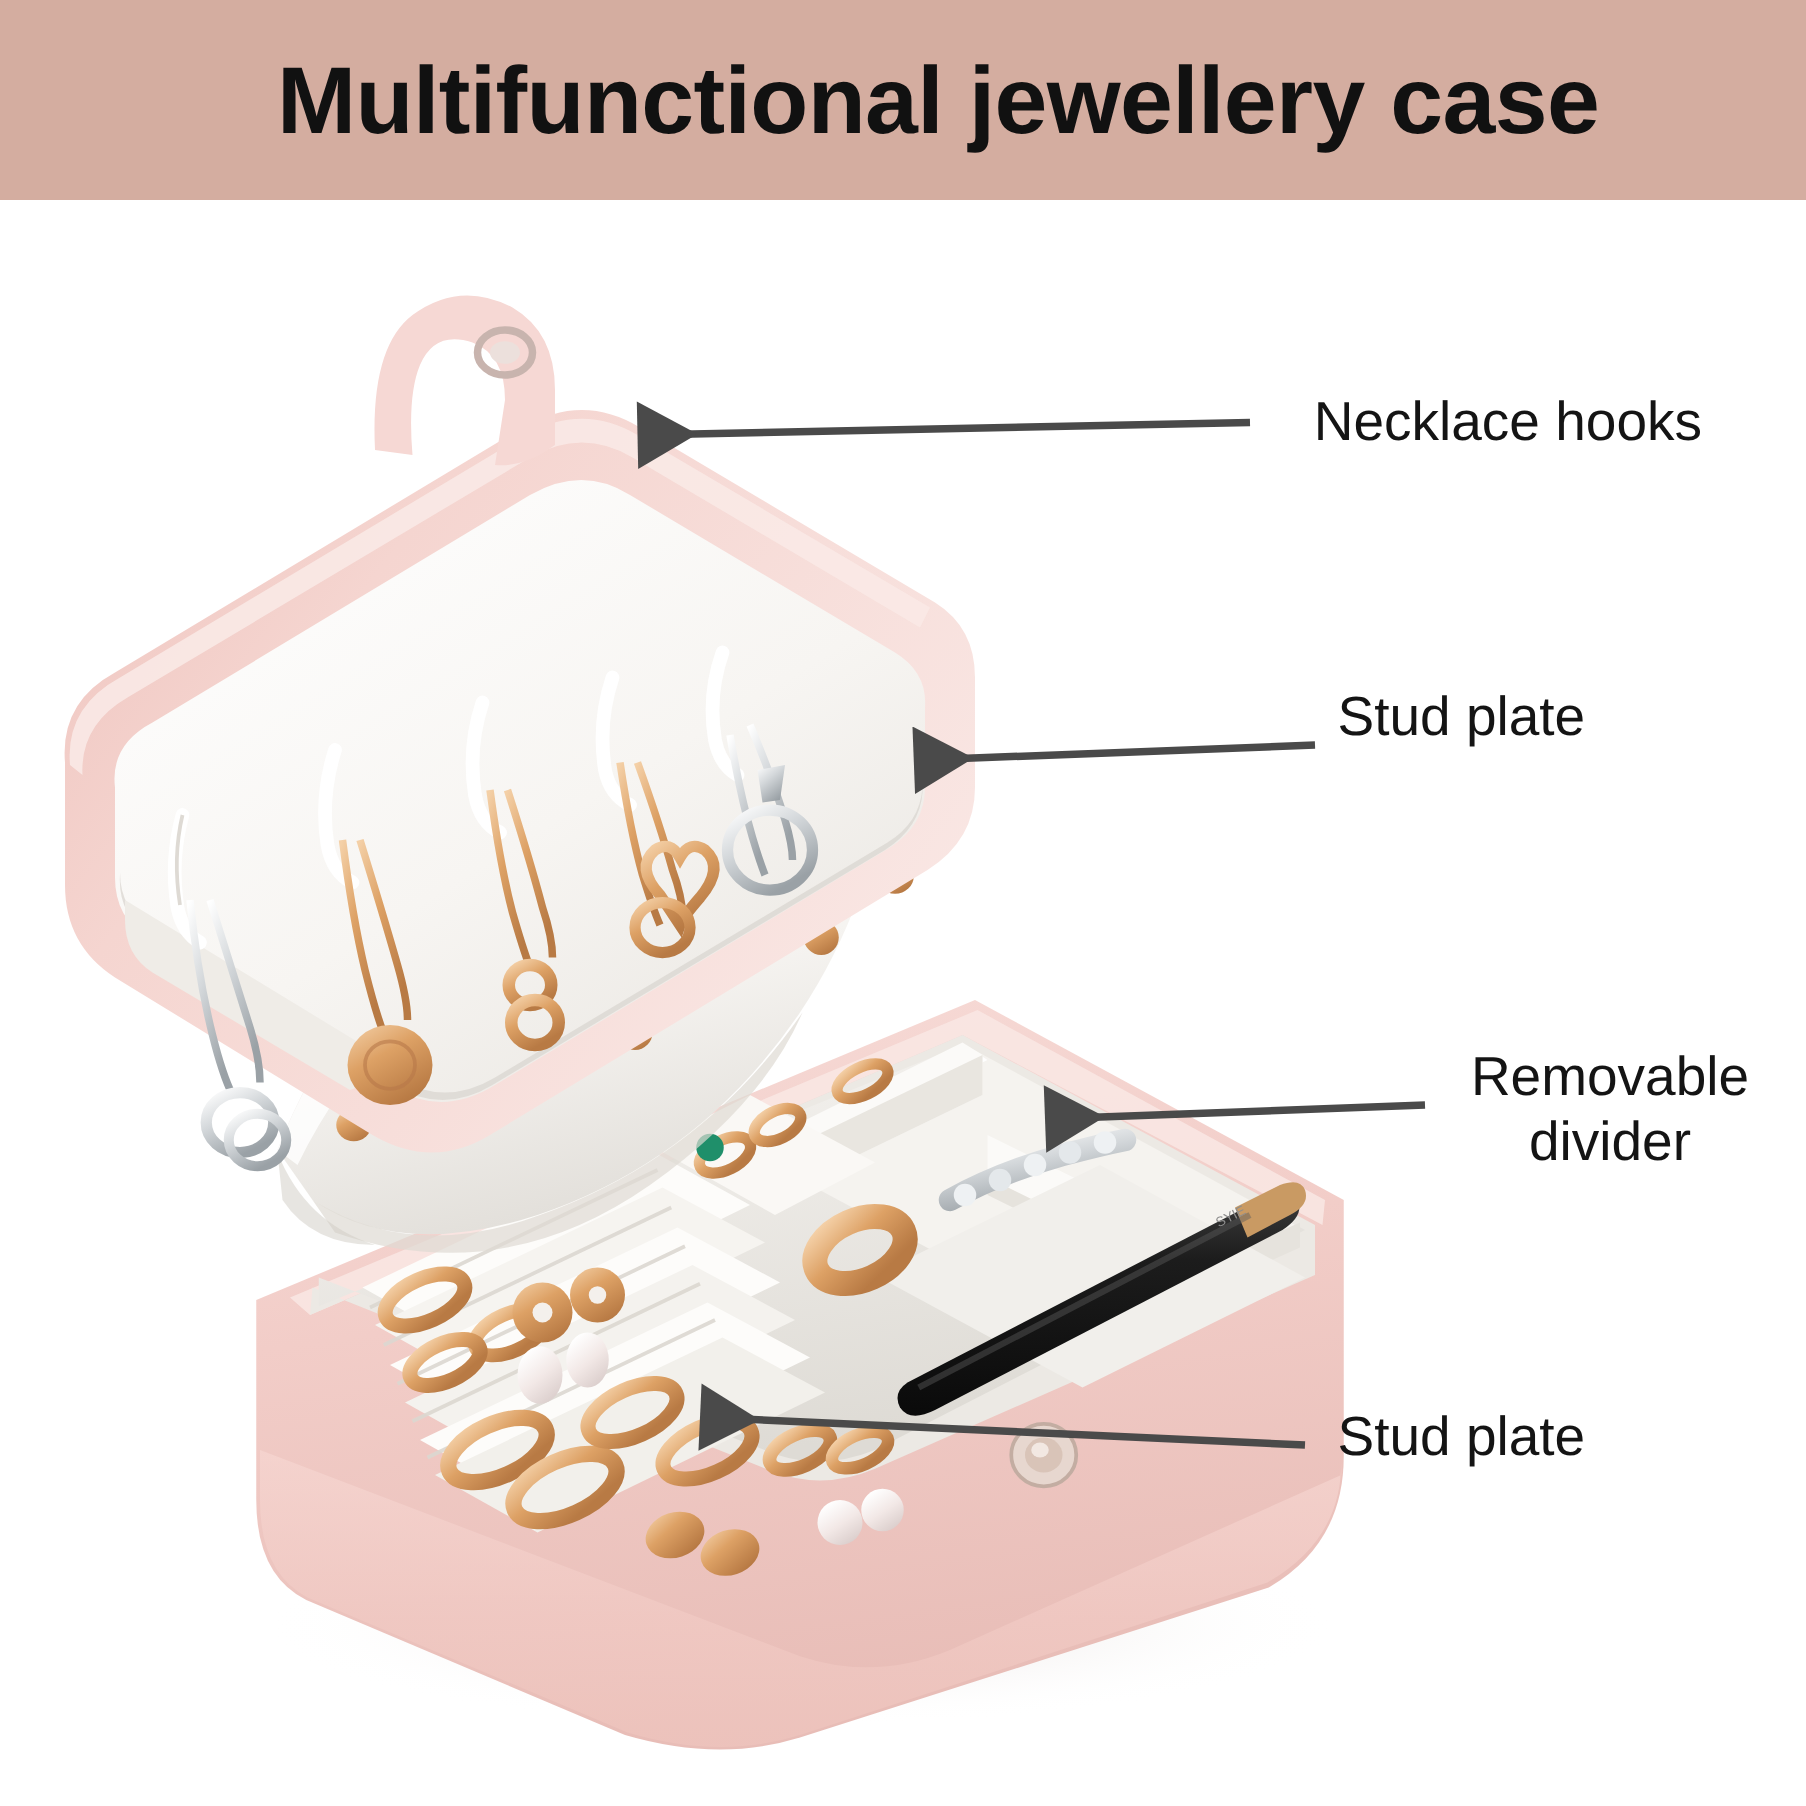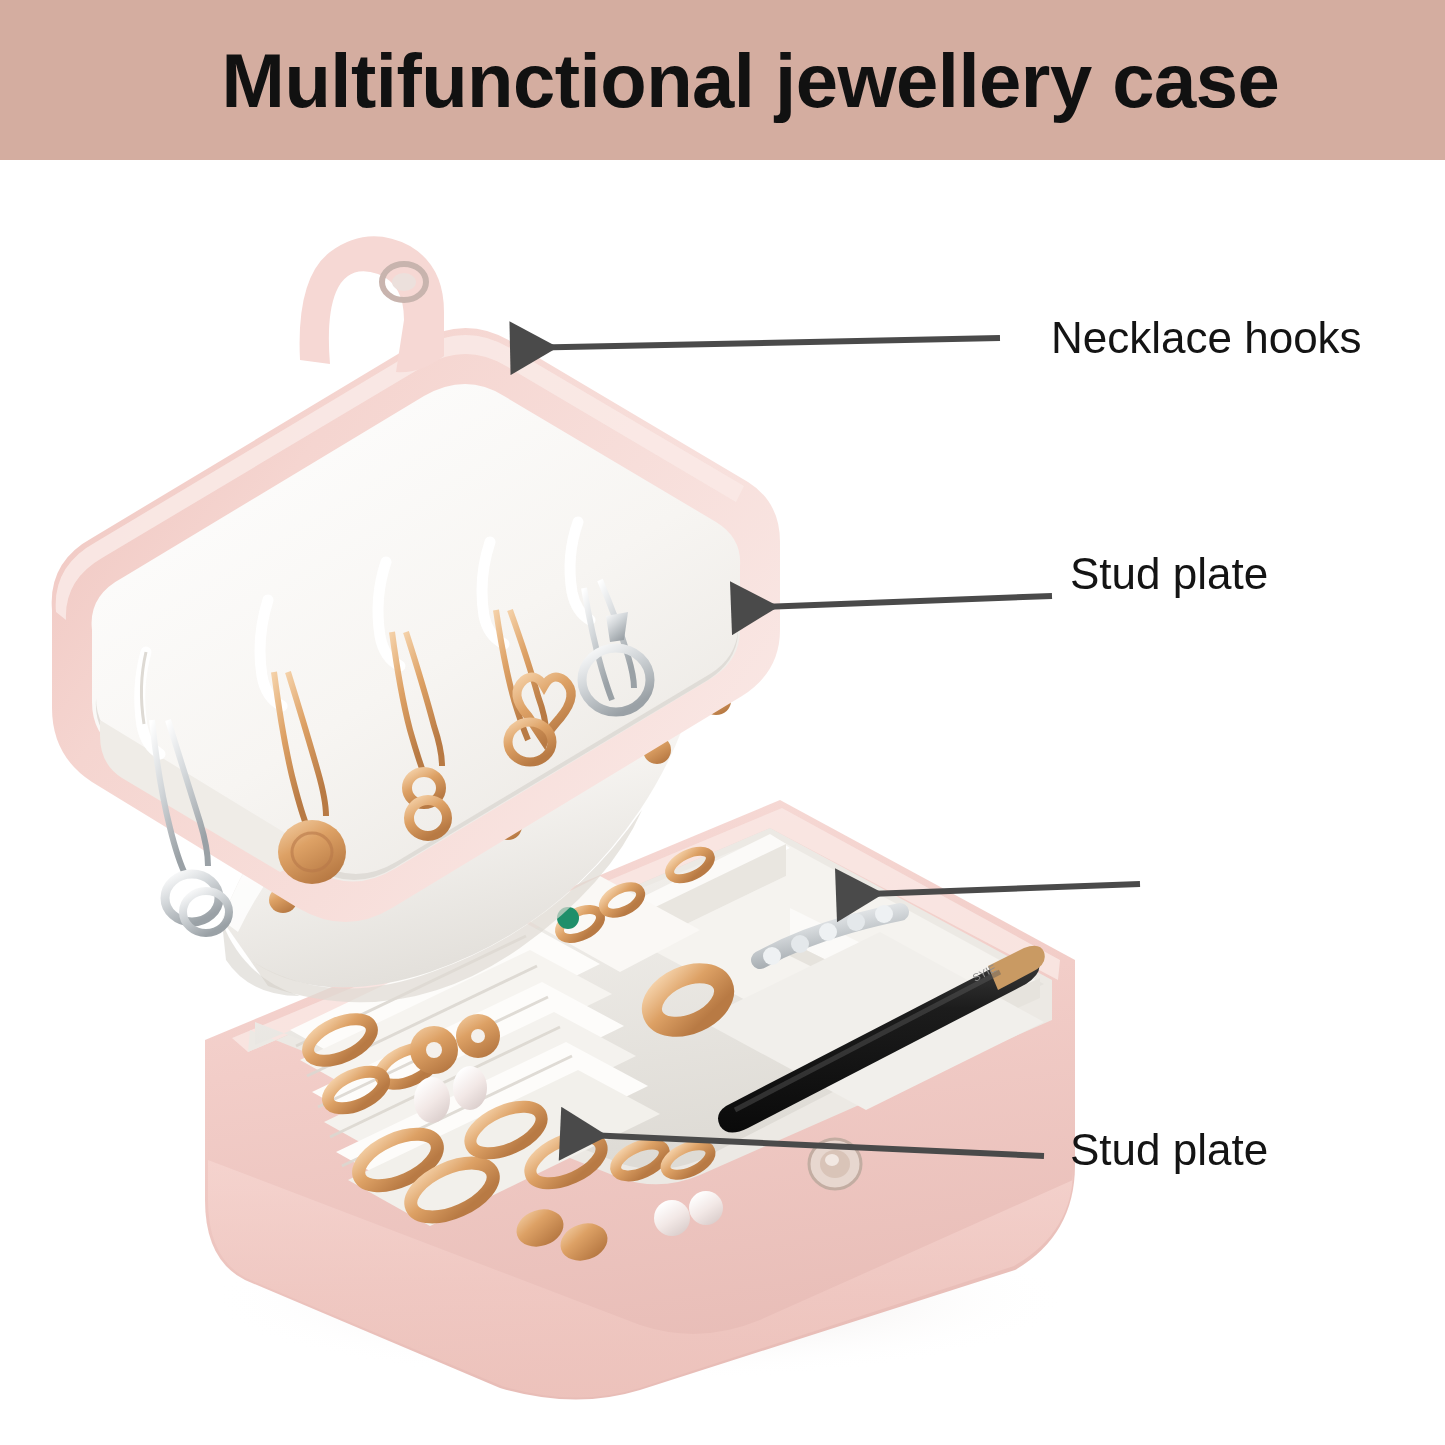--- a/index.html
+++ b/index.html
@@ -425,16 +425,18 @@
     <line x1="1000" y1="338" x2="516" y2="348" stroke="#4a4a4a" stroke-width="6" marker-end="url(#arrowHead)"></line>
     <line x1="1052" y1="596" x2="737" y2="608" stroke="#4a4a4a" stroke-width="6" marker-end="url(#arrowHead)"></line>
     <line x1="1140" y1="884" x2="842" y2="895" stroke="#4a4a4a" stroke-width="6" marker-end="url(#arrowHead)"></line>
     <line x1="1044" y1="1156" x2="566" y2="1134" stroke="#4a4a4a" stroke-width="6" marker-end="url(#arrowHead)"></line>
   </svg>
 
   <div class="callout-label" id="label-necklace-hooks">Necklace hooks</div>
 
   <div class="callout-label" id="label-stud-plate-top">Stud plate</div>
 
+  <div class="callout-label" id="label-removable-divider">Removable
+divider</div>
 
   <div class="callout-label" id="label-stud-plate-bottom">Stud plate</div>
 
 </div>
 
 </body></html>

